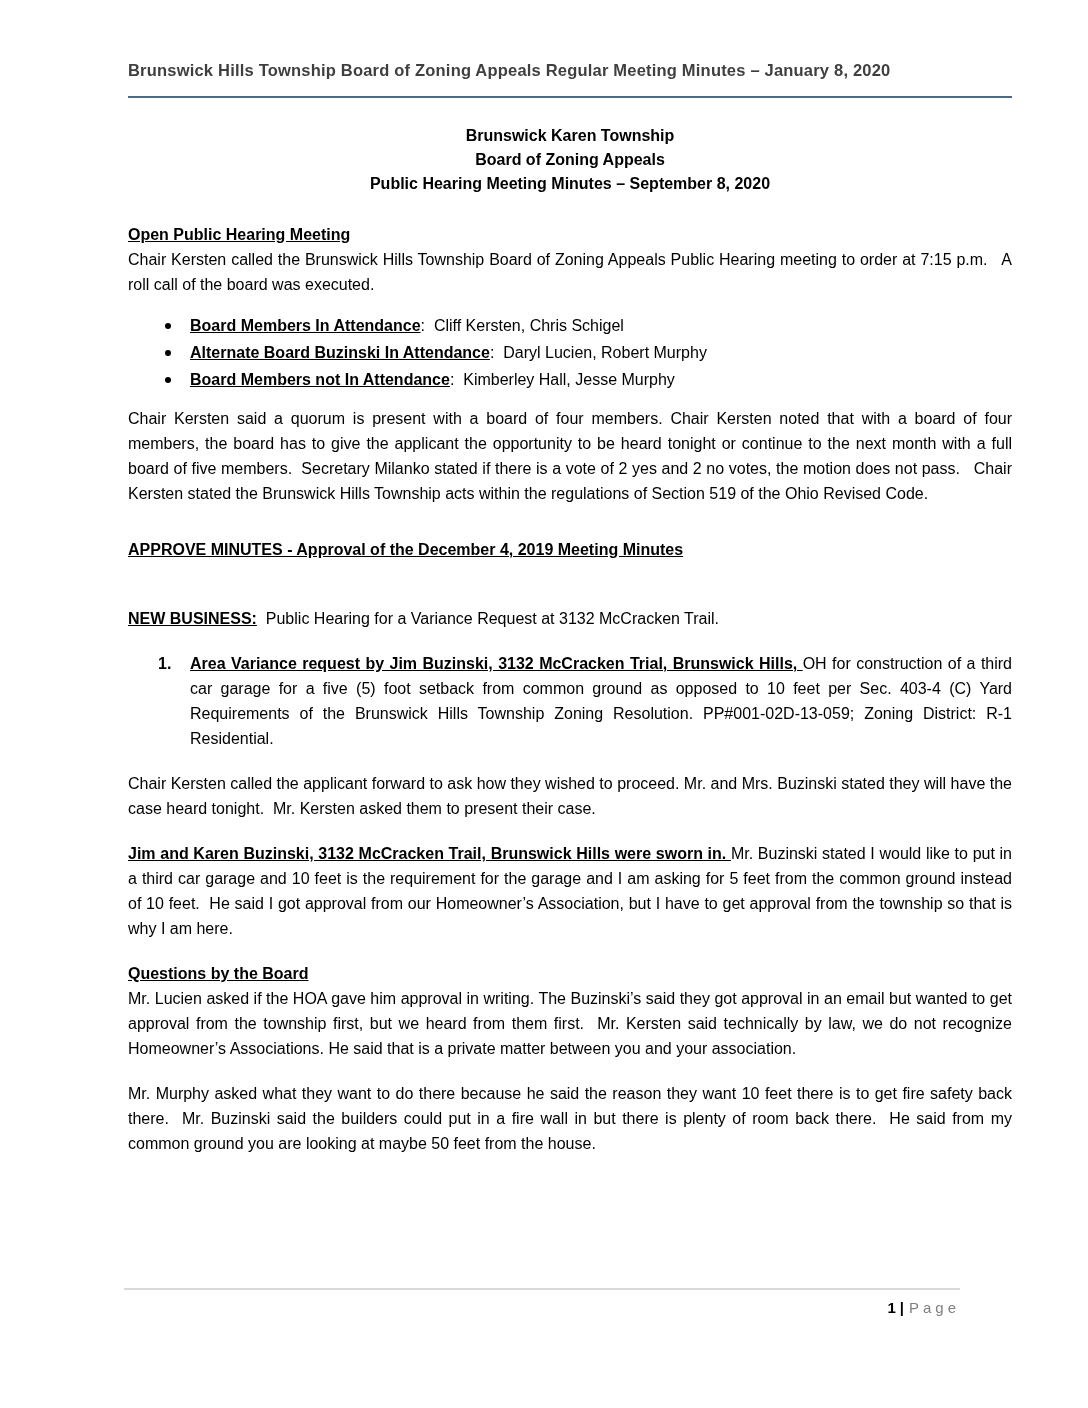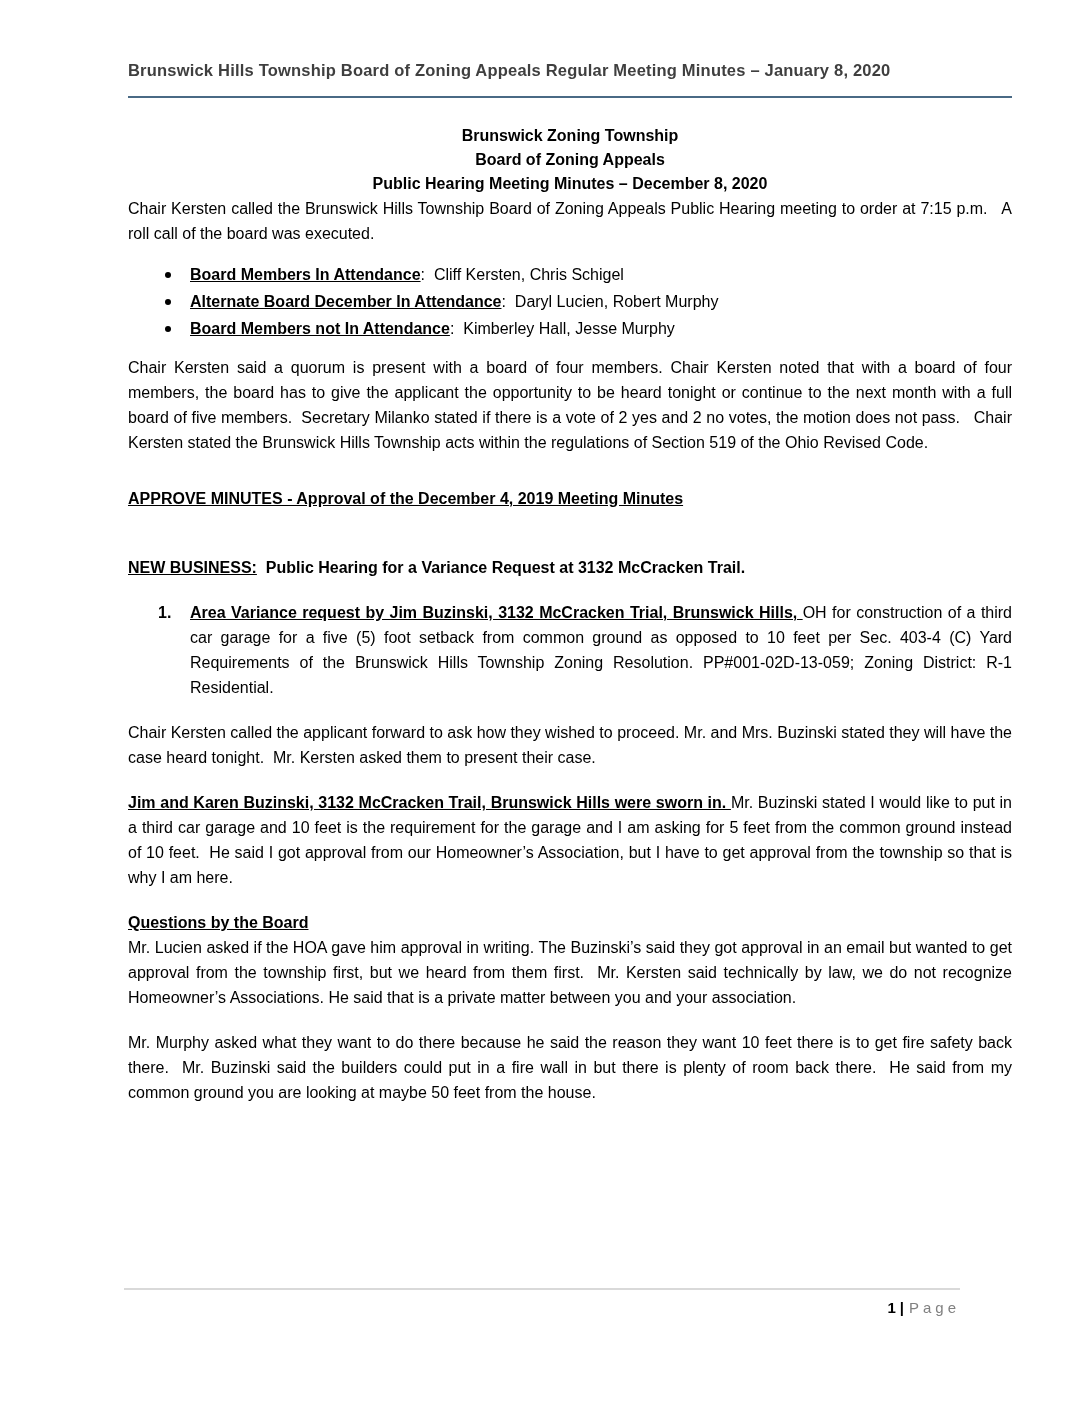--- a/index.html
+++ b/index.html
@@ -21,21 +21,21 @@
     letter-spacing:0.2px;
     color:var(--header-text,#3f3f3f);
     line-height:25px;
   }
   .header-rule { border-top:2px solid var(--header-rule,#4a6a85); margin-top:13px; }
   .title-block { text-align:center; font-weight:700; margin-top:26px; line-height:24px; }
   p { margin:0; }
   .just { text-align:justify; }
   .heading { font-weight:700; text-decoration:underline; }
   .bu { font-weight:700; text-decoration:underline; }
-  .b  { font-weight:700; }
+  .b  { font-weight:400; }
   .mt-head { margin-top:26px; }
   .mt-para { margin-top:14px; }
   .mt-sec  { margin-top:31px; }
   .mt-big  { margin-top:44px; }
   .mt-std  { margin-top:20px; }
   ul.attendance { list-style:none; margin:16px 0 0 0; padding:0 0 0 37px; }
   ul.attendance li { margin-bottom:2px; }
   .bullet {
     display:inline-block; width:6px; height:6px;
     background:#000; border-radius:50%;
@@ -56,30 +56,31 @@
 <body>
 
 <div class="page">
 
   <div>
     <div class="header-title">Brunswick Hills Township Board of Zoning Appeals Regular Meeting Minutes – January 8, 2020</div>
     <div class="header-rule"></div>
   </div>
 
   <div class="title-block">
-    <div>Brunswick Zoning Township</div>
+    <div>Brunswick Karen Township</div>
     <div>Board of Zoning Appeals</div>
-    <div>Public Hearing Meeting Minutes – December 8, 2020</div>
+    <div>Public Hearing Meeting Minutes – September 8, 2020</div>
   </div>
 
+  <p class="heading mt-head">Open Public Hearing Meeting</p>
   <p class="just">Chair Kersten called the Brunswick Hills Township Board of Zoning Appeals Public Hearing meeting to order at 7:15 p.m.&nbsp;&nbsp; A roll call of the board was executed.</p>
 
   <ul class="attendance">
     <li><span class="bullet"></span><span class="bu">Board Members In Attendance</span><span>:&nbsp; Cliff Kersten, Chris Schigel</span></li>
-    <li><span class="bullet"></span><span class="bu">Alternate Board December In Attendance</span><span>:&nbsp; Daryl Lucien, Robert Murphy</span></li>
+    <li><span class="bullet"></span><span class="bu">Alternate Board Buzinski In Attendance</span><span>:&nbsp; Daryl Lucien, Robert Murphy</span></li>
     <li><span class="bullet"></span><span class="bu">Board Members not In Attendance</span><span>:&nbsp; Kimberley Hall, Jesse Murphy</span></li>
   </ul>
 
   <p class="just mt-para">Chair Kersten said a quorum is present with a board of four members. Chair Kersten noted that with a board of four members, the board has to give the applicant the opportunity to be heard tonight or continue to the next month with a full board of five members.&nbsp; Secretary Milanko stated if there is a vote of 2 yes and 2 no votes, the motion does not pass.&nbsp;&nbsp; Chair Kersten stated the Brunswick Hills Township acts within the regulations of Section 519 of the Ohio Revised Code.</p>
 
   <p class="heading mt-sec">APPROVE MINUTES - Approval of the December 4, 2019 Meeting Minutes</p>
 
   <p class="mt-big"><span class="bu">NEW BUSINESS:</span><span class="b">&nbsp; Public Hearing for a Variance Request at 3132 McCracken Trail.</span></p>
 
   <div class="numbered mt-std">

